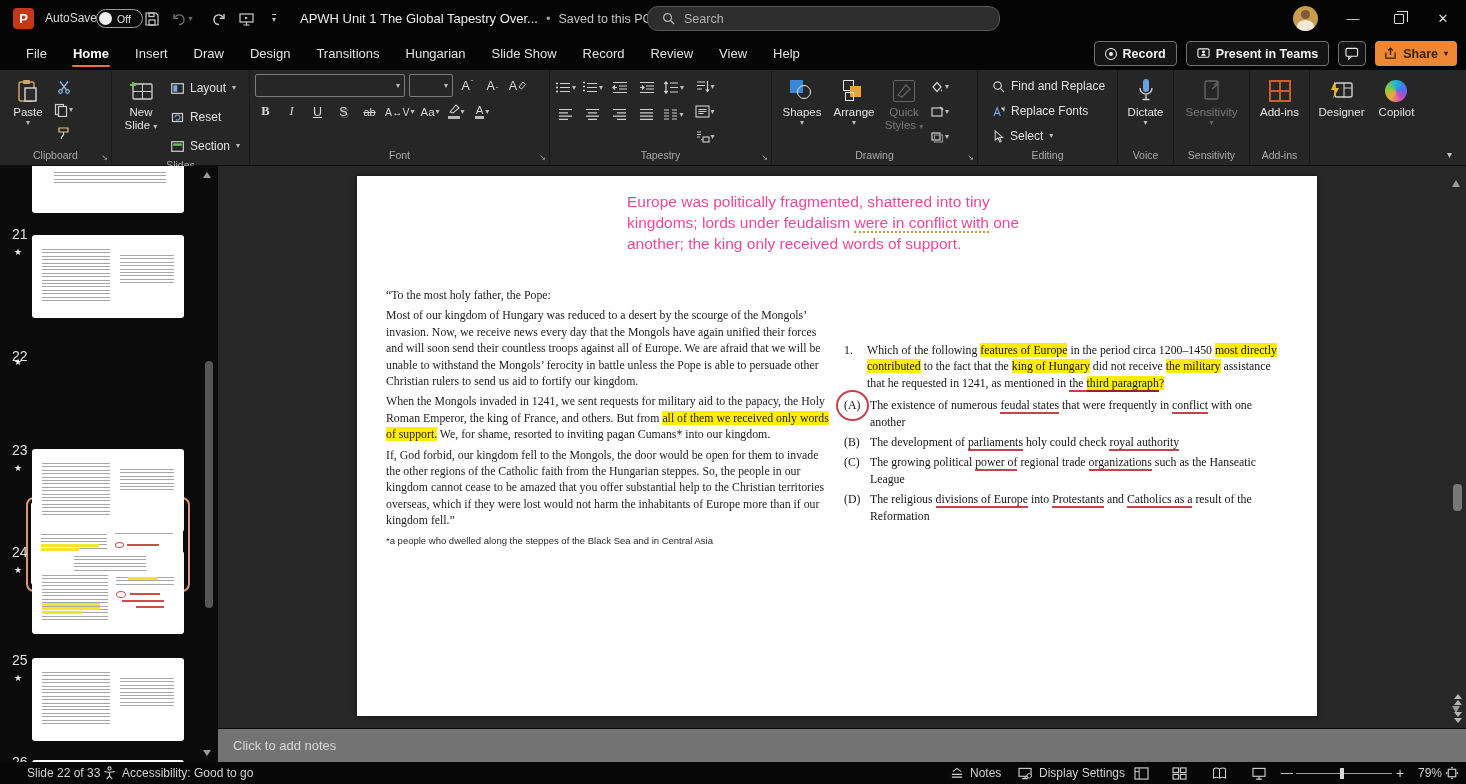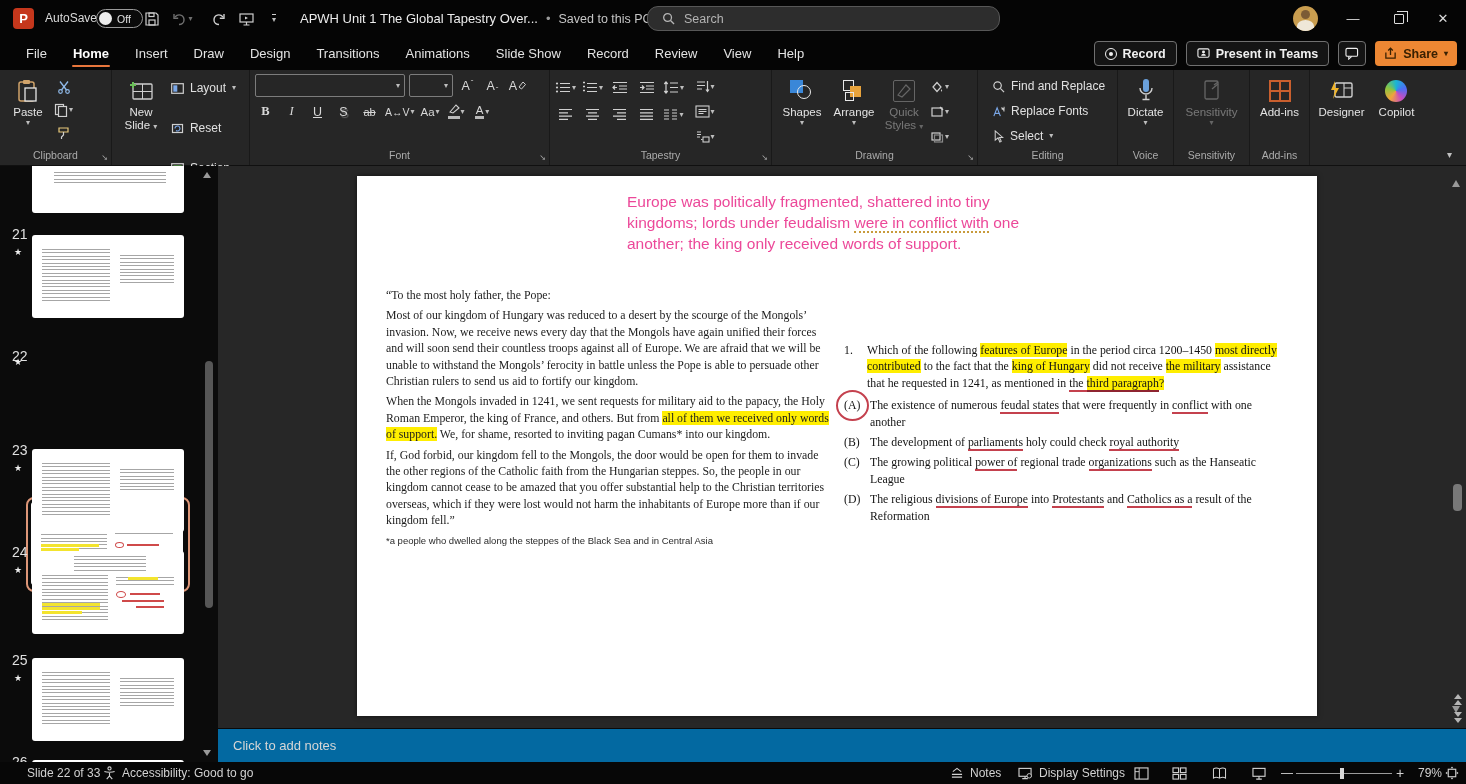--- a/index.html
+++ b/index.html
@@ -105,21 +105,21 @@
   .qrow{display:flex}
   .qnum{width:23px;flex:none}
   .redline{border-bottom:2px solid #c4414e}
   .hl-ul{background:#ffee00;border-bottom:2.5px solid #8e2430}
   .opts{margin-top:6px}
   .opt{display:flex;margin-top:4px}
   .optletter{width:26px;flex:none;position:relative}
   .circ{position:absolute;left:-8px;top:-7px;width:33px;height:31px;border:2px solid #c4414e;border-radius:50%}
   .rul{border-bottom:2px solid #c4414e}
 
-  .notesbar{position:absolute;left:0;top:562px;width:100%;height:34px;background:#0369a1;border-top:1px solid #0a0a0a;display:flex;align-items:center;padding-left:15px;font-size:13px;color:#d6d6d6;cursor:text}
+  .notesbar{position:absolute;left:0;top:562px;width:100%;height:34px;background:#737373;border-top:1px solid #0a0a0a;display:flex;align-items:center;padding-left:15px;font-size:13px;color:#d6d6d6;cursor:text}
 
   .escroll-up{position:absolute;right:6px;top:14px;width:0;height:0;border-left:4.5px solid transparent;border-right:4.5px solid transparent;border-bottom:7px solid #9a9a9a;cursor:pointer}
   .escroll-thumb{position:absolute;right:4px;top:318px;width:9px;height:27px;background:#787878;border-radius:4px;cursor:pointer}
   .escroll-down{position:absolute;right:6px;top:540px;width:0;height:0;border-left:4.5px solid transparent;border-right:4.5px solid transparent;border-top:7px solid #9a9a9a;cursor:pointer}
   .dbl{position:absolute;right:4px;display:flex;flex-direction:column;align-items:center;gap:1px;cursor:pointer}
   .tri-u{width:0;height:0;border-left:4.5px solid transparent;border-right:4.5px solid transparent;border-bottom:5px solid #b5b5b5}
   .tri-d{width:0;height:0;border-left:4.5px solid transparent;border-right:4.5px solid transparent;border-top:5px solid #b5b5b5}
 
   
   .statusbar{position:absolute;left:0;top:762px;width:1466px;height:22px;background:#070707;font-size:12px;color:#d2d2d2}
@@ -194,21 +194,21 @@
 </div>
 
 <div class="menubar">
   <div class="tabs">
     <div class="tab">File</div>
     <div class="tab active">Home</div>
     <div class="tab">Insert</div>
     <div class="tab">Draw</div>
     <div class="tab">Design</div>
     <div class="tab">Transitions</div>
-    <div class="tab">Animations</div>
+    <div class="tab">Hungarian</div>
     <div class="tab">Slide Show</div>
     <div class="tab">Record</div>
     <div class="tab">Review</div>
     <div class="tab">View</div>
     <div class="tab">Help</div>
   </div>
   <div class="menu-actions">
     <div class="btn-outline">
       <span class="rec-ico">
           <i></i>
@@ -289,21 +289,21 @@
           <span class="bicon">
             <svg width="26" height="22" viewBox="0 0 26 22">
                 <rect x="5" y="4" width="19" height="15" rx="1" fill="none" stroke="#cfcfcf" stroke-width="1.3"></rect>
                 <path d="M14.5 4 v15 M5 11.5 h19" stroke="#cfcfcf" stroke-width="1"></path>
                 <path d="M5 2 v6 M2 5 h6" stroke="#6bbf59" stroke-width="2"></path>
               </svg>
           </span>
           <span>New</span>
           <span><span>Slide</span> <span class="chev">▾</span></span>
         </div>
-        <div class="scol" style="padding-top:2px;gap:16px">
+        <div class="scol" style="padding-top:2px;gap:5px">
           <div class="txtbtn">
             <svg width="13" height="11" viewBox="0 0 13 11">
                 <rect x="0.7" y="0.7" width="11.6" height="9.6" fill="none" stroke="#cfcfcf" stroke-width="1.2"></rect>
                 <rect x="2.3" y="2.3" width="4" height="6.4" fill="#7aa7e8"></rect>
               </svg>
             <span>Layout</span>
               <span class="chev">▾</span>
           </div>
           <div class="txtbtn">
             <svg width="13" height="11" viewBox="0 0 13 11">

